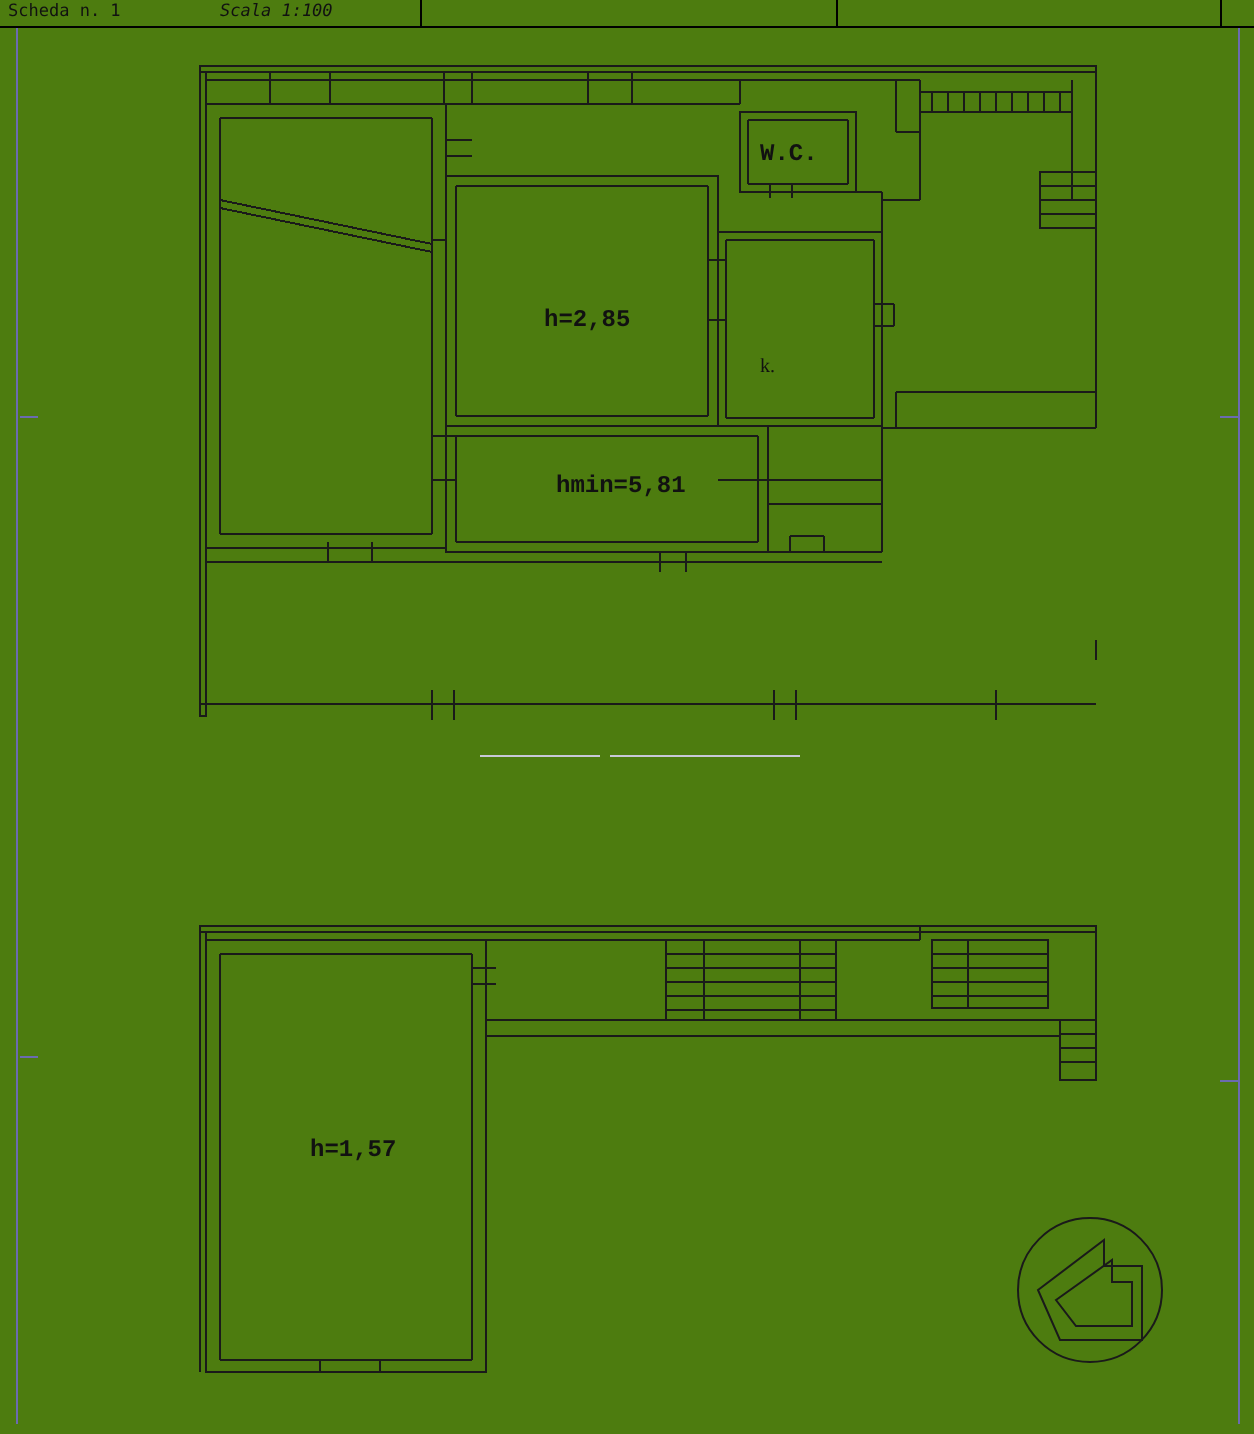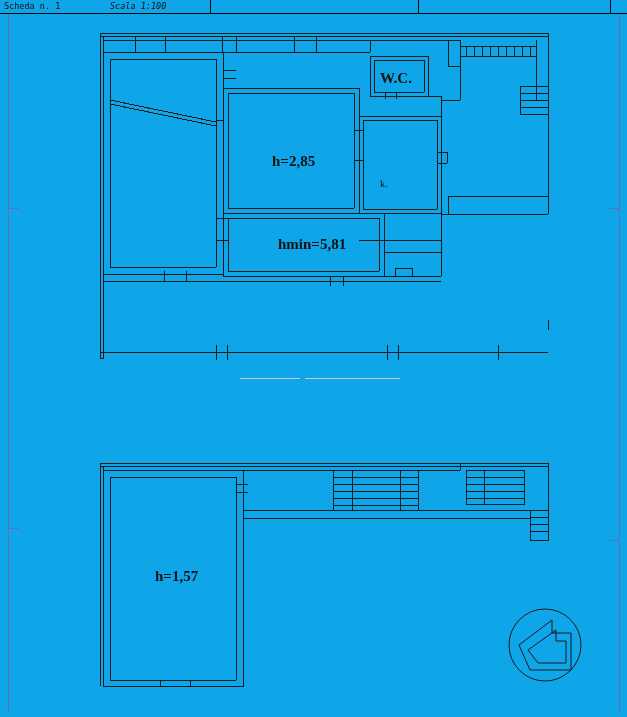--- a/index.html
+++ b/index.html
@@ -7,21 +7,21 @@
     padding: 0;
     background: #ffffff;
   }
   body {
     font-family: "Liberation Sans", sans-serif;
   }
   #page {
     position: relative;
     width: 627px;
     height: 717px;
-    background: #0ea5e9;
+    background: #4d7c0f;
     overflow: hidden;
   }
   
   .header-bar {
     position: absolute;
     left: 0; top: 0;
     width: 627px; height: 14px;
     border-bottom: 1px solid #000;
     box-sizing: border-box;
   }
@@ -62,21 +62,21 @@
     left: 0; top: 0;
     width: 627px; height: 717px;
   }
   .lbl {
     position: absolute;
     font-family: "Liberation Serif", serif;
     font-size: 10px;
     color: #111;
     white-space: nowrap;
   }
-  .lbl.bold { font-weight: bold; font-family: Liberation Serif, serif; font-size: 15px;}
+  .lbl.bold { font-weight: bold; font-family: Liberation Mono, monospace; font-size: 12px;}
 </style>
 </head>
 <body>
 
 <div id="page">
 
   <div class="header-bar">
     <span class="hdr-cell" style="left:4px;">Scheda n. 1</span>
     <span class="hdr-cell" style="left:110px;font-style:italic;">Scala 1:100</span>
     <span class="hdr-sep" style="left:210px;"></span>

